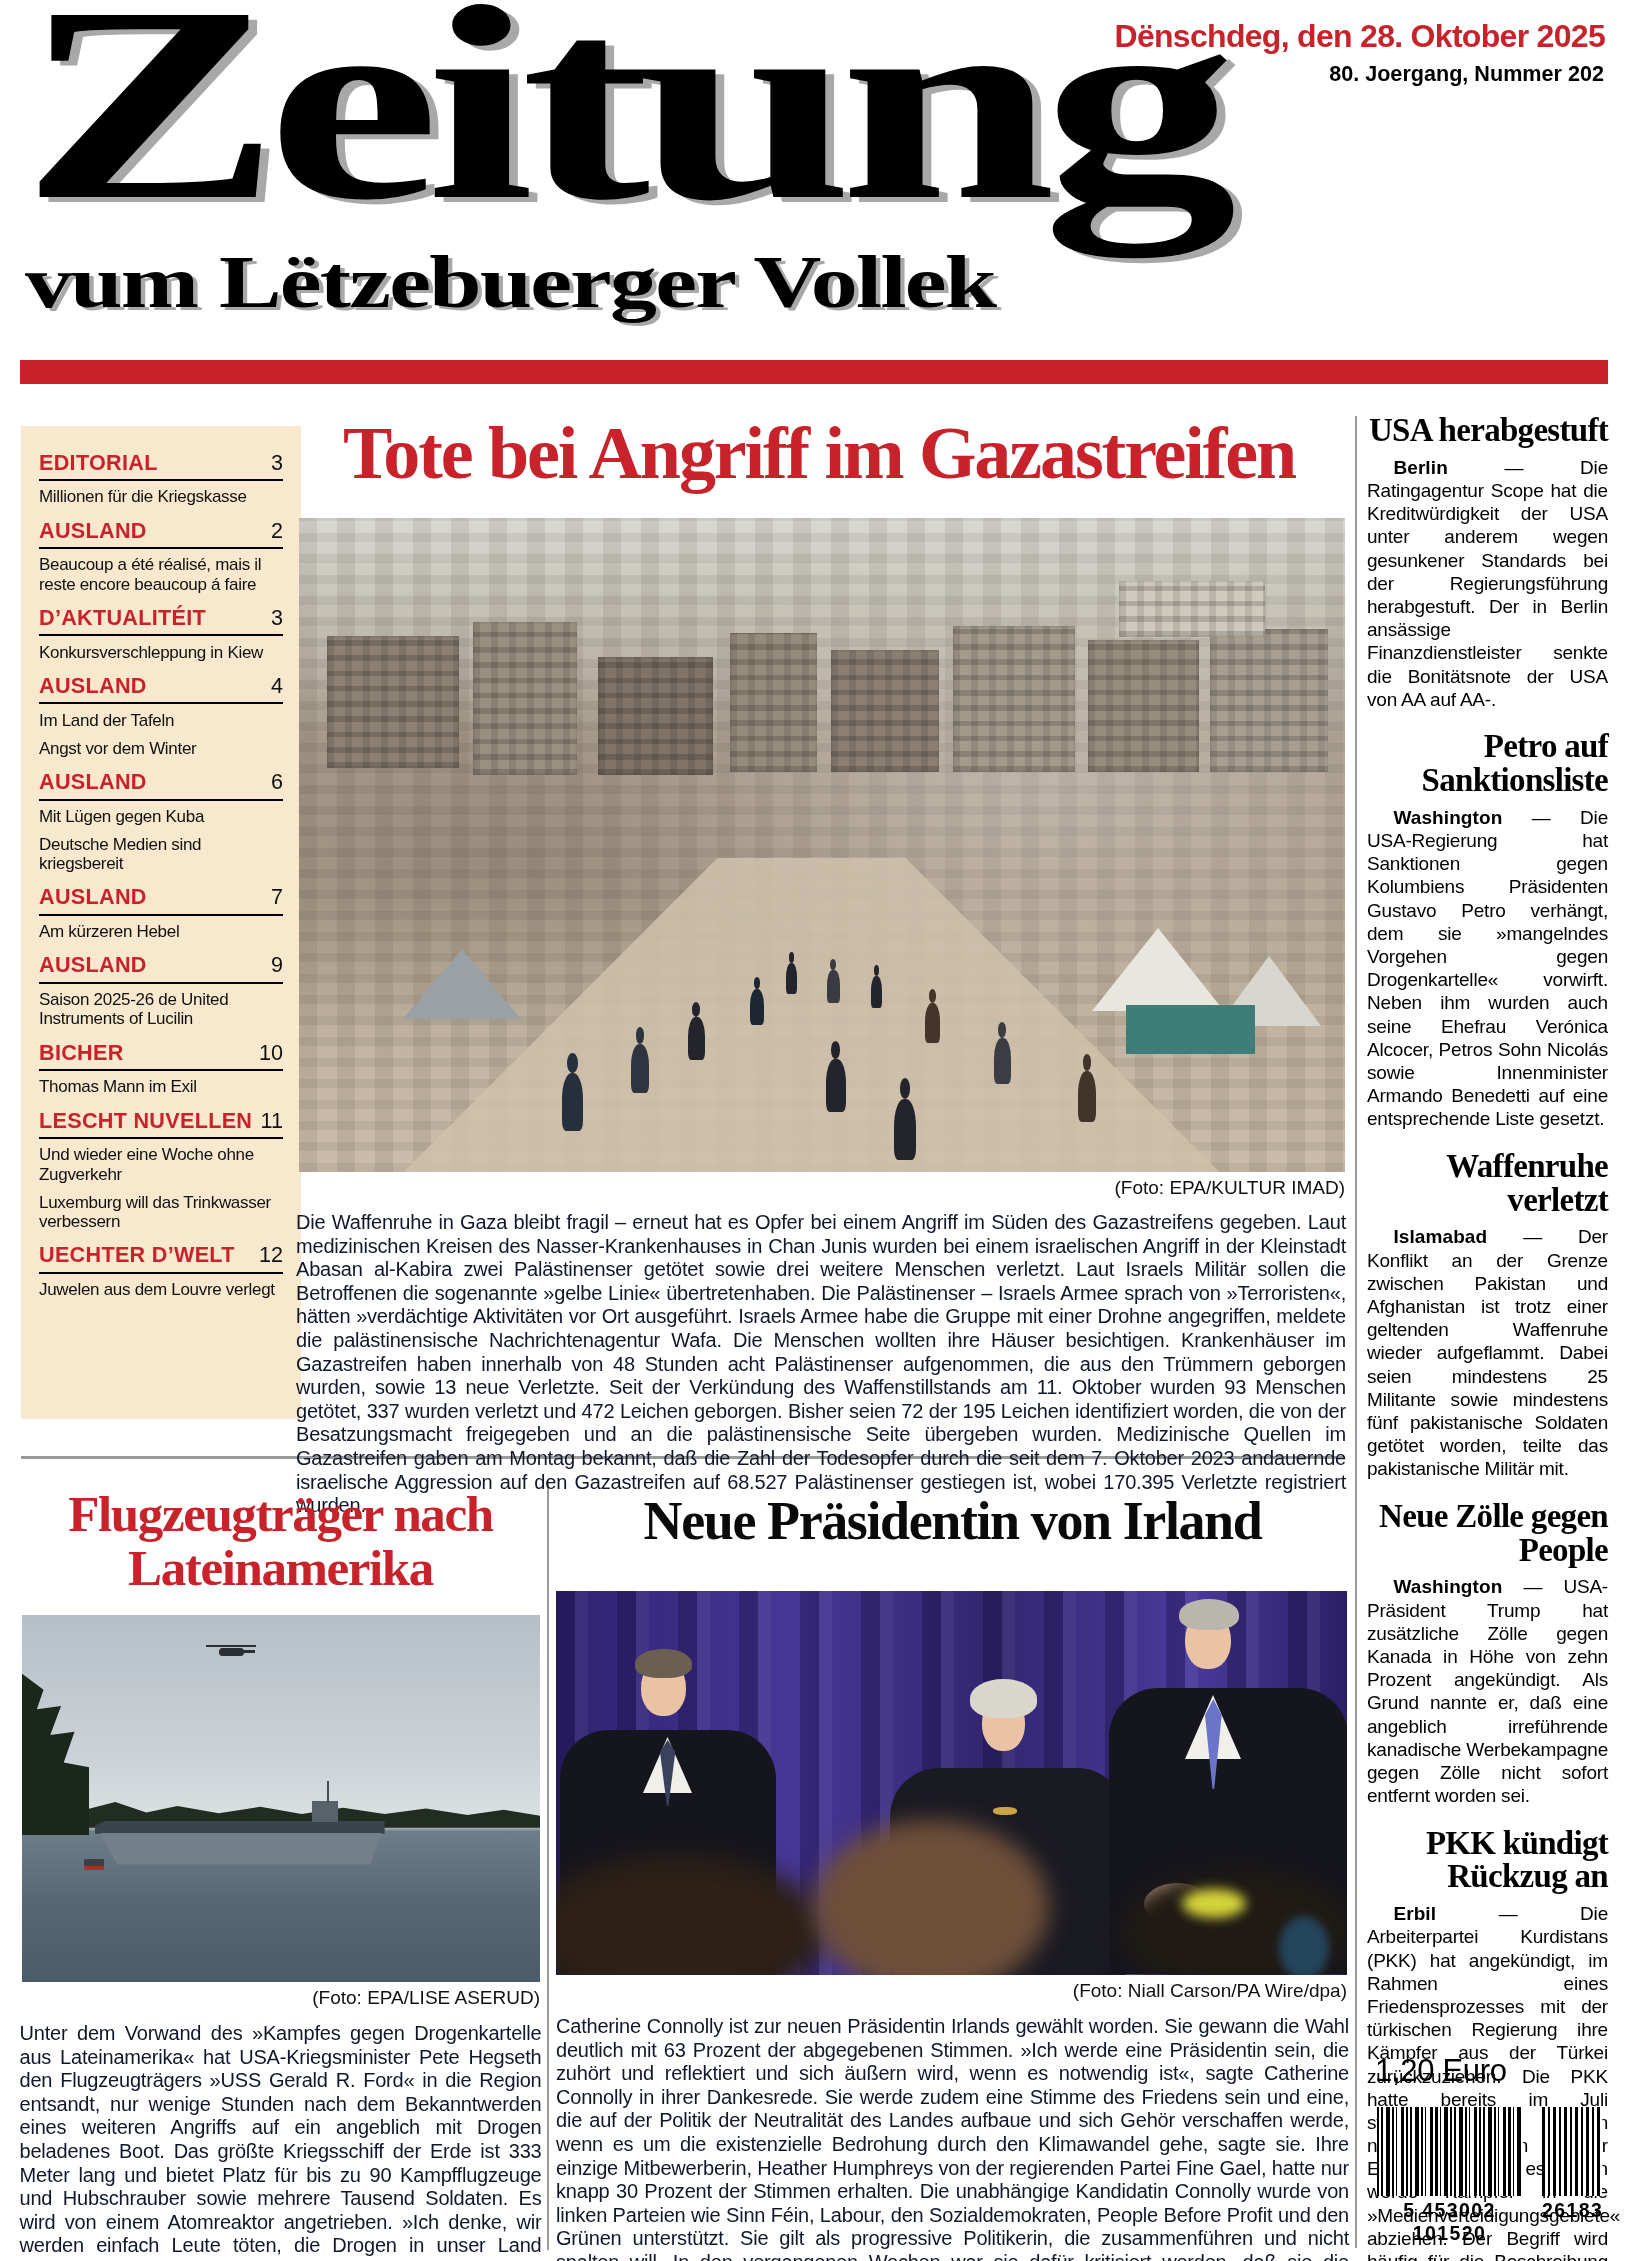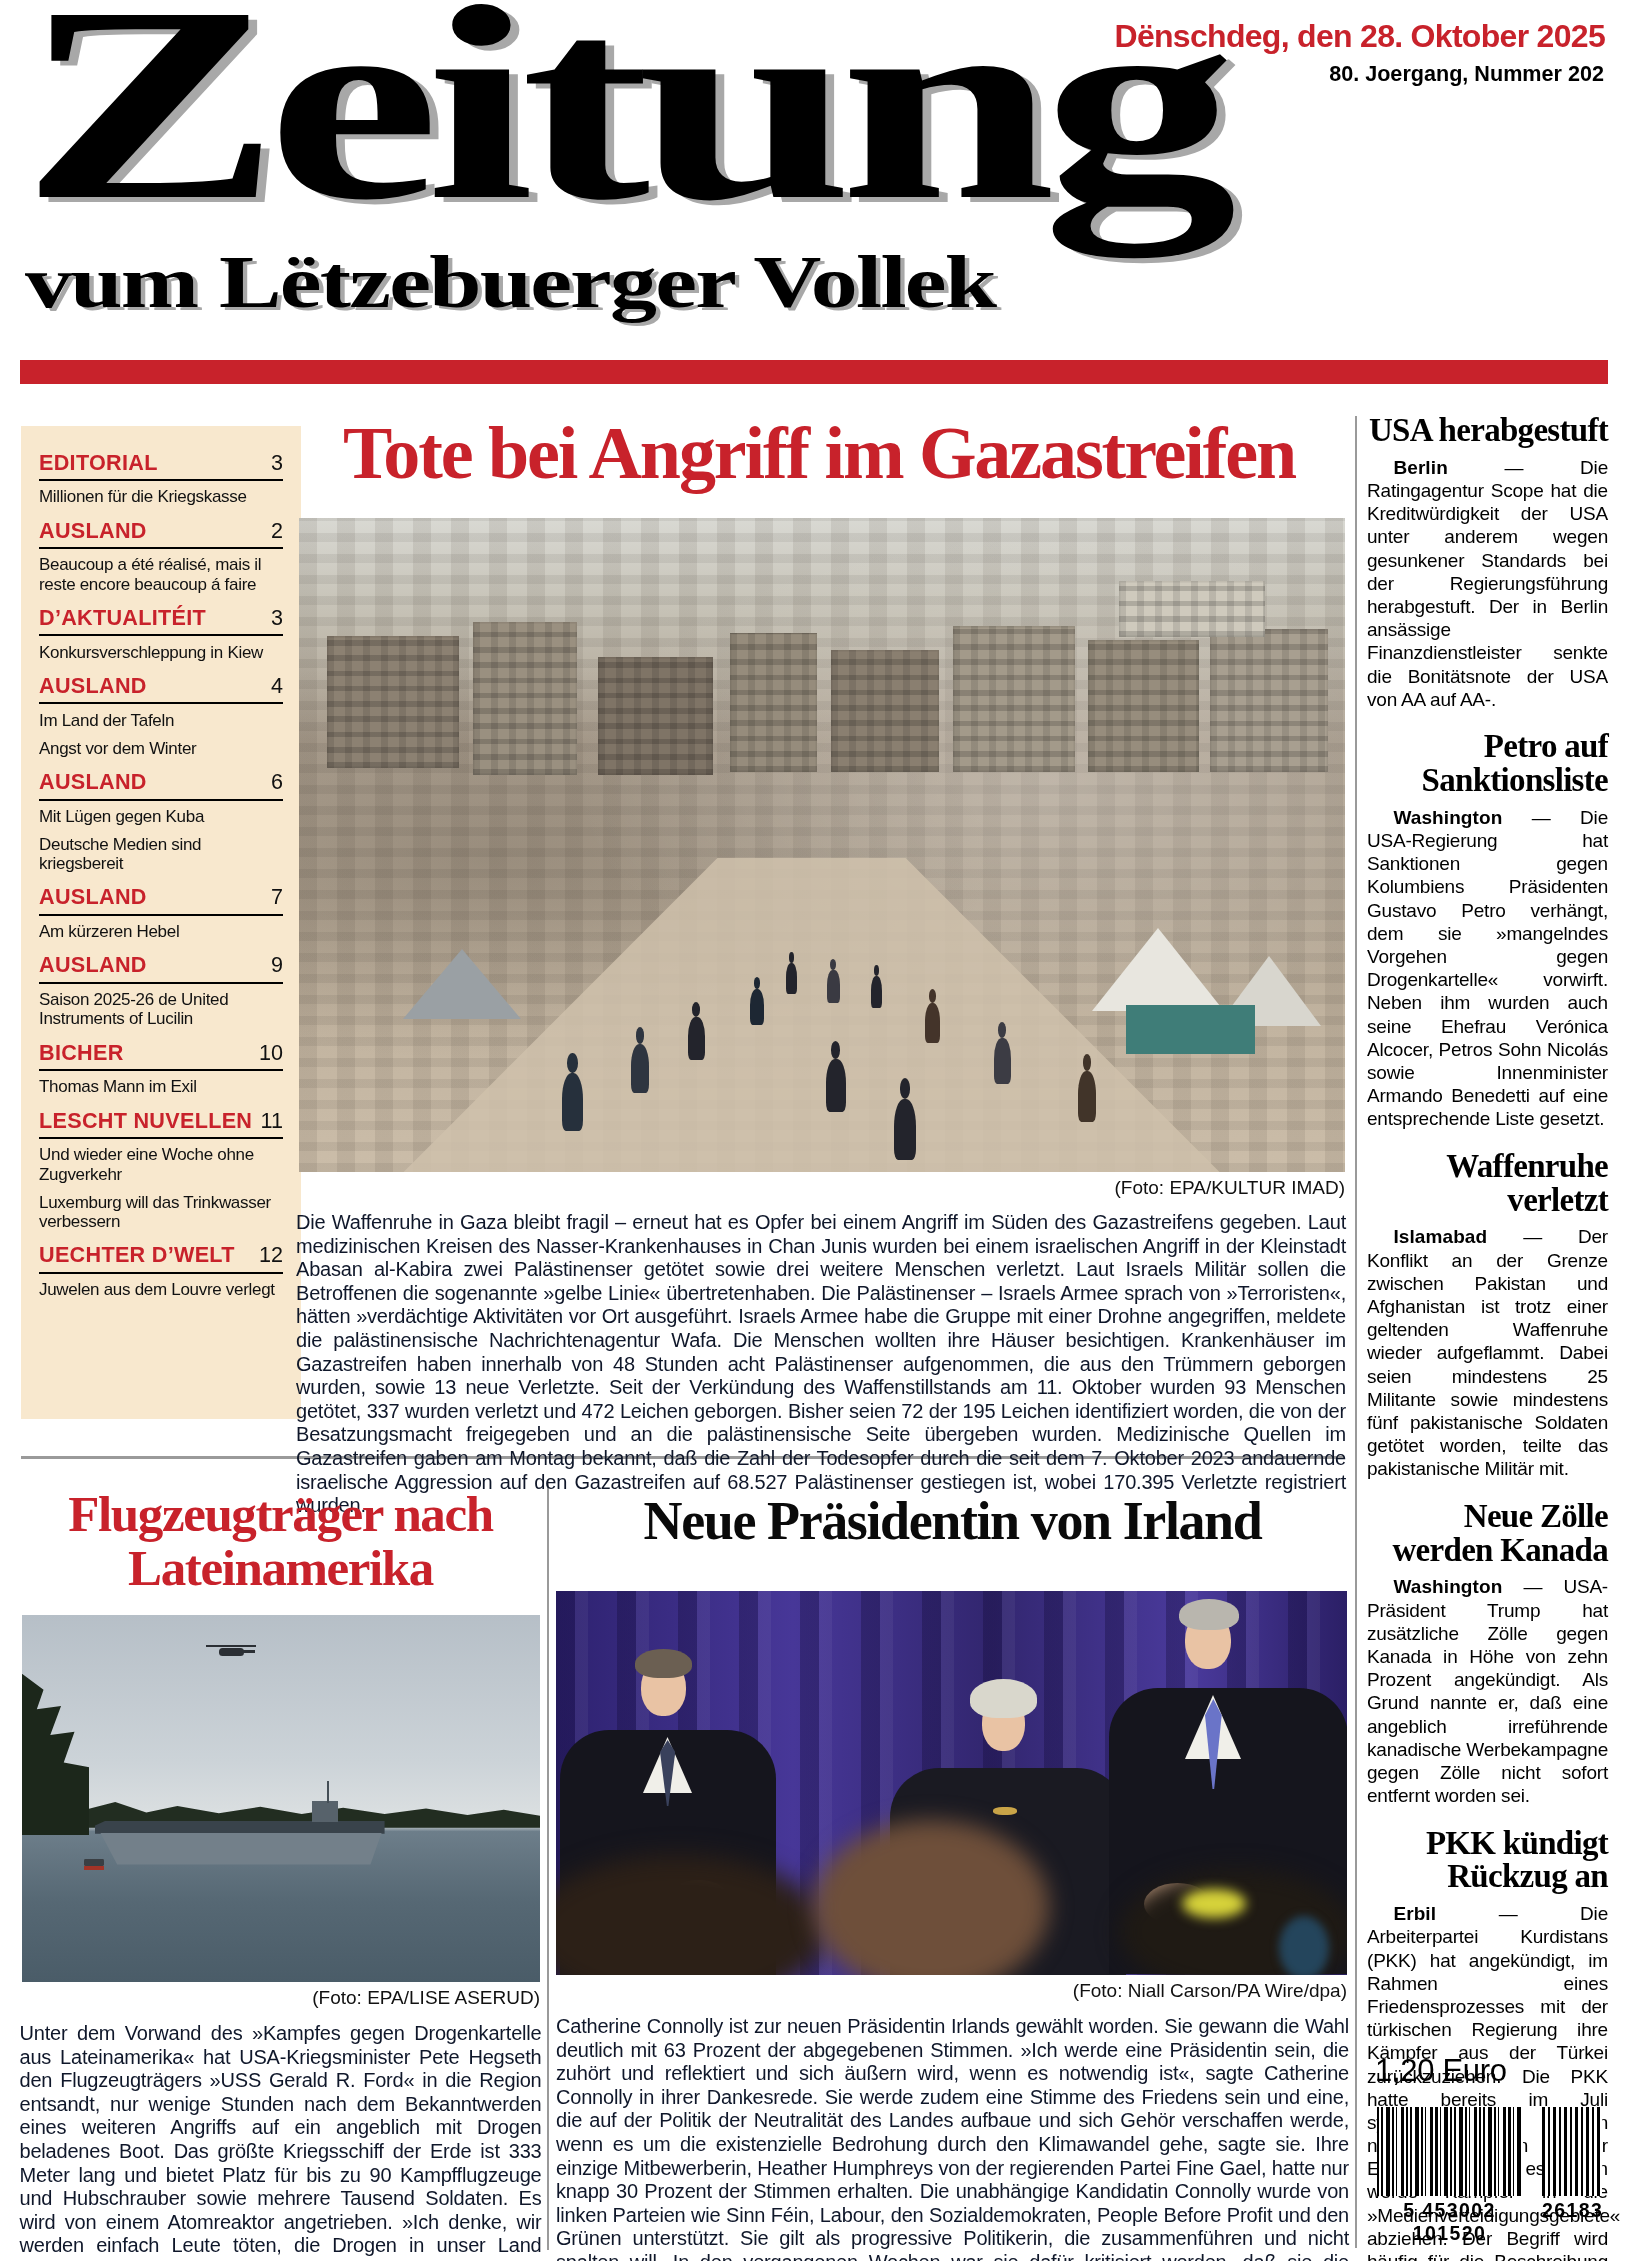--- a/index.html
+++ b/index.html
@@ -305,21 +305,21 @@
 <div class="abs photo-credit ire-credit">(Foto: Niall Carson/PA Wire/dpa)</div>
 <div class="abs body-copy ire-body">Catherine Connolly ist zur neuen Präsidentin Irlands gewählt worden. Sie gewann die Wahl deutlich mit 63 Prozent der abgegebenen Stimmen. »Ich werde eine Präsidentin sein, die zuhört und reflektiert und sich äußern wird, wenn es notwendig ist«, sagte Catherine Connolly in ihrer Dankesrede. Sie werde zudem eine Stimme des Friedens sein und eine, die auf der Politik der Neutralität des Landes aufbaue und sich Gehör verschaffen werde, wenn es um die existenzielle Bedrohung durch den Klimawandel gehe, sagte sie. Ihre einzige Mitbewerberin, Heather Humphreys von der regierenden Partei Fine Gael, hatte nur knapp 30 Prozent der Stimmen erhalten. Die unabhängige Kandidatin Connolly wurde von linken Parteien wie Sinn Féin, Labour, den Sozialdemokraten, People Before Profit und den Grünen unterstützt. Sie gilt als progressive Politikerin, die zusammenführen und nicht spalten will. In den vergangenen Wochen war sie dafür kritisiert worden, daß sie die aktuellen deutschen Militärausgaben mit der Wiederaufrüstung der 1930er Jahre verglichen hatte.</div>
 
 <div class="abs rightcol">
     <div class="brief-title">USA herabgestuft</div>
     <p class="brief-body"><b>Berlin</b> — Die Ratingagentur Scope hat die Kreditwürdigkeit der USA unter anderem wegen gesunkener Standards bei der Regierungsführung herabgestuft. Der in Berlin ansässige Finanzdienstleister senkte die Bonitätsnote der USA von AA auf AA-.</p>
     <div class="brief-title">Petro auf Sanktionsliste</div>
     <p class="brief-body"><b>Washington</b> — Die USA-Regierung hat Sanktionen gegen Kolumbiens Präsidenten Gustavo Petro verhängt, dem sie »mangelndes Vorgehen gegen Drogenkartelle« vorwirft. Neben ihm wurden auch seine Ehefrau Verónica Alcocer, Petros Sohn Nicolás sowie Innenminister Armando Benedetti auf eine entsprechende Liste gesetzt.</p>
     <div class="brief-title">Waffenruhe verletzt</div>
     <p class="brief-body"><b>Islamabad</b> — Der Konflikt an der Grenze zwischen Pakistan und Afghanistan ist trotz einer geltenden Waffenruhe wieder aufgeflammt. Dabei seien mindestens 25 Militante sowie mindestens fünf pakistanische Soldaten getötet worden, teilte das pakistanische Militär mit.</p>
-    <div class="brief-title">Neue Zölle werden Kanada</div>
+    <div class="brief-title">Neue Zölle gegen People</div>
     <p class="brief-body"><b>Washington</b> — USA-Präsident Trump hat zusätzliche Zölle gegen Kanada in Höhe von zehn Prozent angekündigt. Als Grund nannte er, daß eine angeblich irreführende kanadische Werbekampagne gegen Zölle nicht sofort entfernt worden sei.</p>
     <div class="brief-title">PKK kündigt Rückzug an</div>
     <p class="brief-body"><b>Erbil</b> — Die Arbeiterpartei Kurdistans (PKK) hat angekündigt, im Rahmen eines Friedensprozesses mit der türkischen Regierung ihre Kämpfer aus der Türkei zurückzuziehen. Die PKK hatte bereits im Juli symbolisch ihre Waffen niedergelegt. In einer Erklärung hieß es, man werde Kämpfer in die »Medienverteidigungsgebiete« abziehen. Der Begriff wird häufig für die Beschreibung der Gebiete im Nordirak verwendet.</p>
   </div>
 <div class="abs price">1,20 Euro</div>
 <div class="abs barcode">
   <div class="bc-main"></div>
   <div class="bc-addon"></div>
   <div class="bc-num-main">5 453002 101520</div>
   <div class="bc-num-addon">26183</div>

